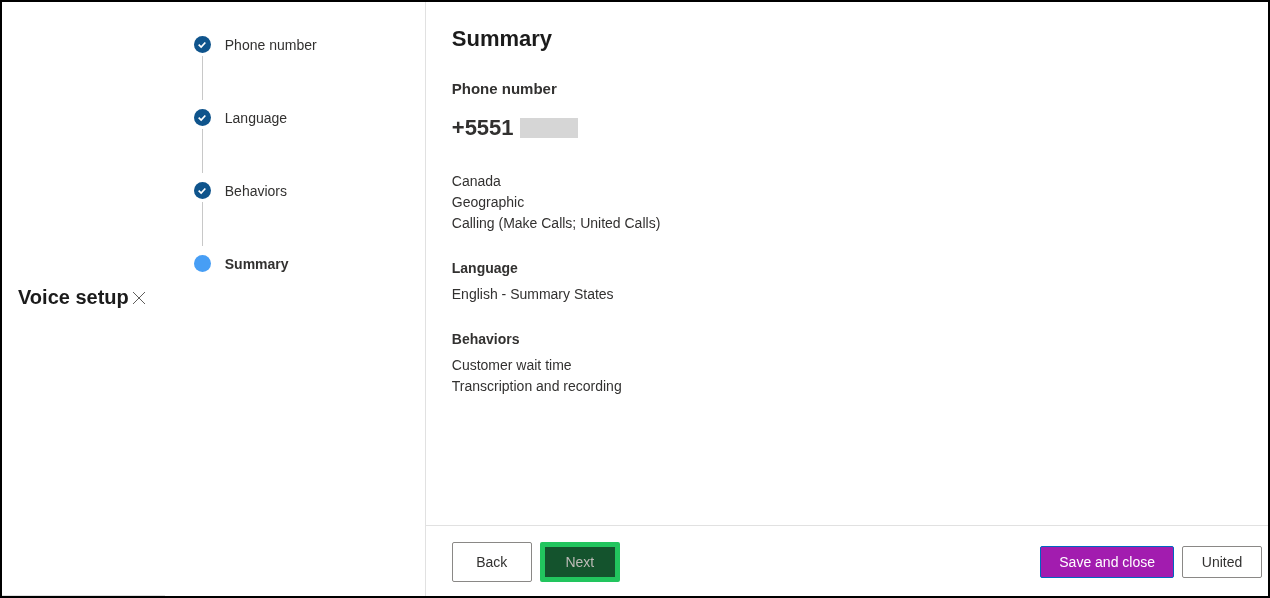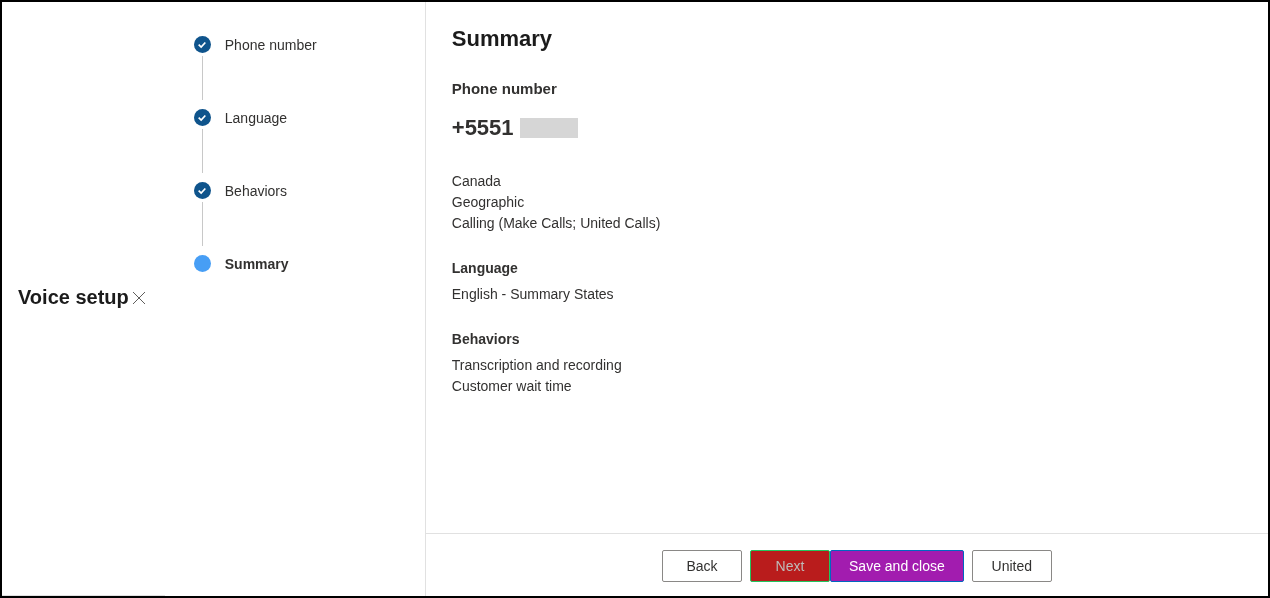--- a/index.html
+++ b/index.html
@@ -157,43 +157,43 @@
       font-size: 14px;
       font-weight: 600;
       color: #323130;
       margin-top: 26px;
       margin-bottom: 8px;
     }
     .footer {
       border-top: 1px solid #e1e1e1;
       padding: 16px 6px 14px 26px;
       display: flex;
-      justify-content: center;
+      justify-content: space-between;
       align-items: center;
     }
     .footer-right {
       display: flex;
       gap: 8px;
     }
     .btn {
       font-family: inherit;
       font-size: 14px;
       padding: 7px 18px;
       border-radius: 2px;
       cursor: pointer;
       min-width: 80px;
     }
     .btn-secondary {
       background: #fff;
       border: 1px solid #8a8886;
       color: #323130;
     }
     .btn-disabled {
-      background: #b91c1c;
-      border: 1px solid #22c55e;
+      background: #14532d;
+      border: 5px solid #22c55e;
       color: #bebbb8;
       cursor: default;
     }
     .btn-primary {
       background: #a21caf;
       border: 1px solid #0067c0;
       color: #fff;
       font-weight: 500;
     }
     .footer-left {
@@ -261,22 +261,22 @@
           <span class="phone-redacted"></span>
         </div>
         <div class="text-line">Canada</div>
         <div class="text-line">Geographic</div>
         <div class="text-line">Calling (Make Calls; United Calls)</div>
 
         <div class="sub-section-label">Language</div>
         <div class="text-line">English - Summary States</div>
 
         <div class="sub-section-label">Behaviors</div>
+        <div class="text-line">Customer wait time</div>
         <div class="text-line">Transcription and recording</div>
-        <div class="text-line">Customer wait time</div>
       </main>
 
       <footer class="footer">
         <div class="footer-left">
           <button class="btn btn-secondary">Back</button>
           <button class="btn btn-disabled" disabled="">Next</button>
         </div>
         <div class="footer-right">
           <button class="btn btn-primary">Save and close</button>
           <button class="btn btn-secondary">United</button>

